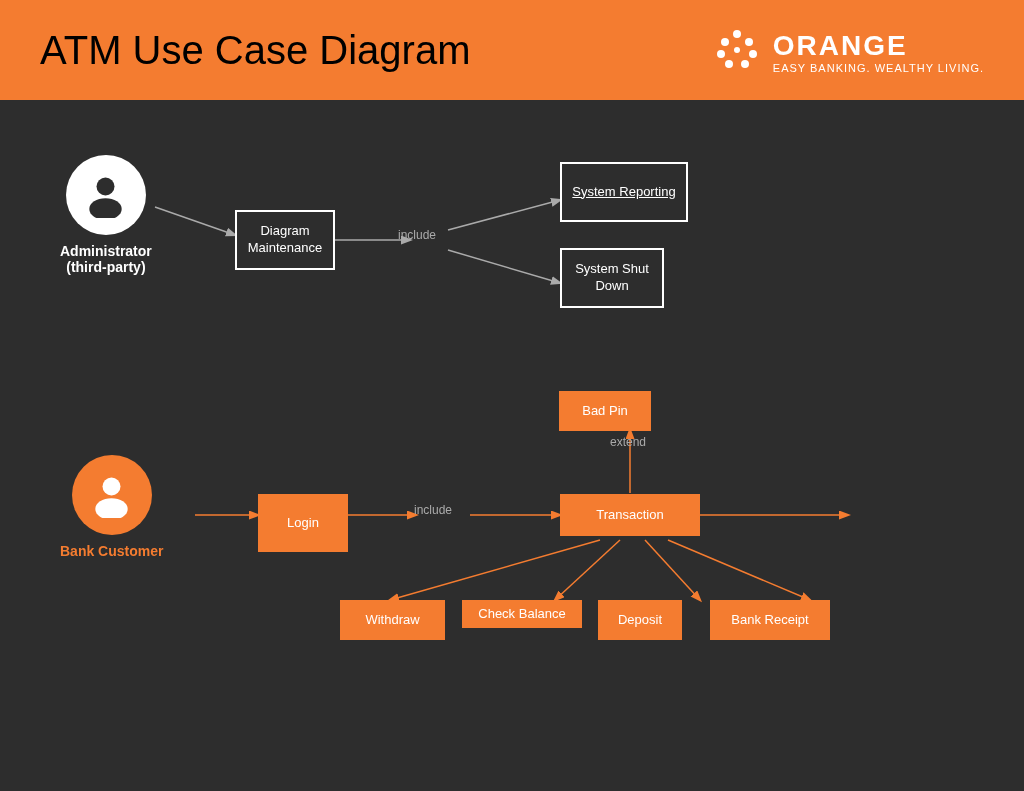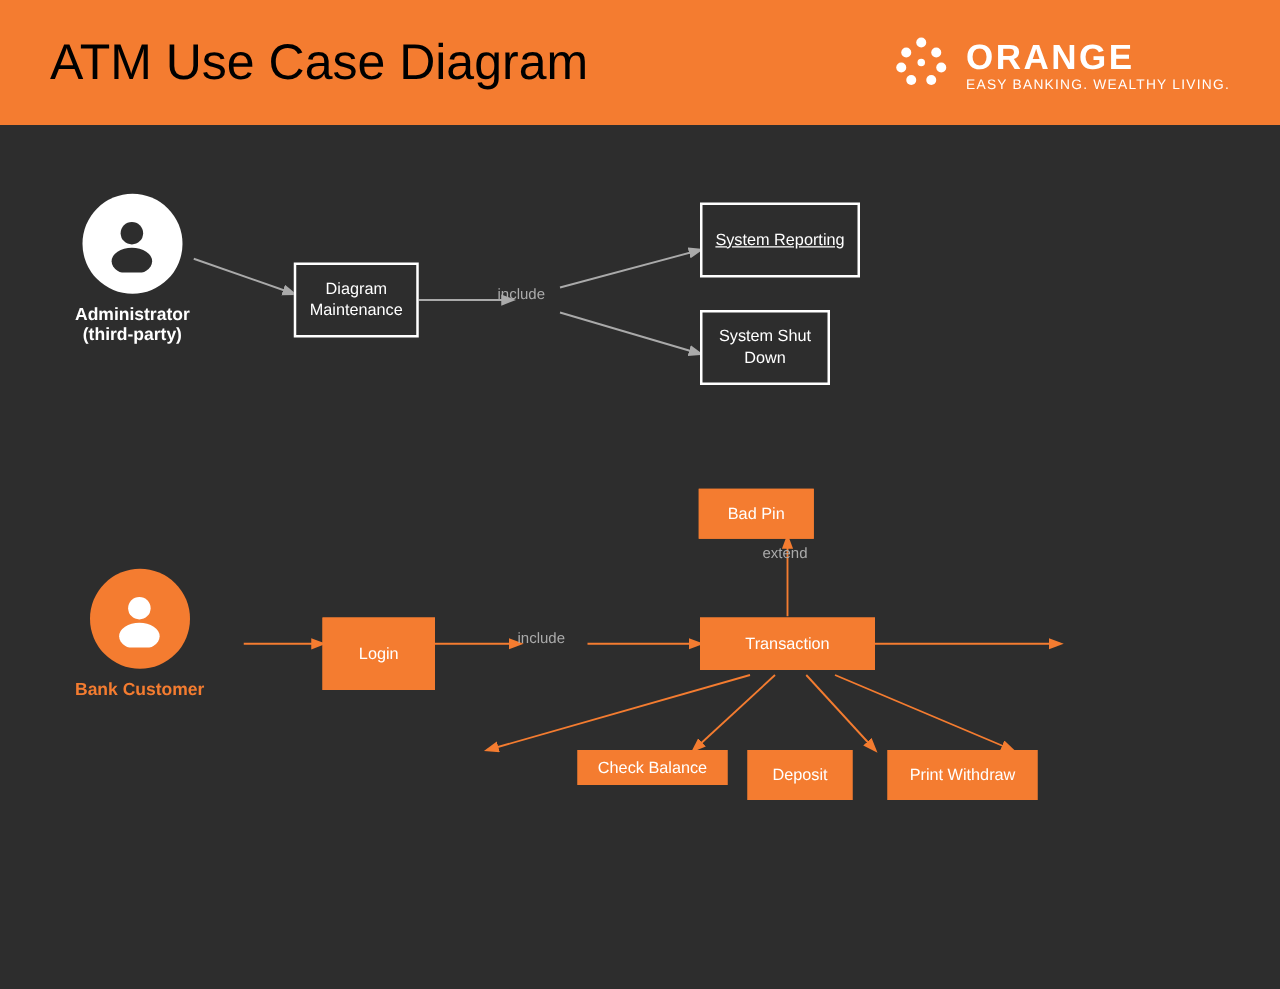--- a/index.html
+++ b/index.html
@@ -255,26 +255,29 @@
 
   <div class="arrow-label" style="left:414px; top:403px; color:#aaa;">
     <span>include</span>
   </div>
 
   <div class="box orange-fill" style="left:560px; top:394px; width:140px; height:42px;">
     <span>Transaction</span>
   </div>
 
 
+  <div class="box orange-fill" style="left:340px; top:500px; width:105px; height:40px;">
+    <span>Withdraw</span>
+  </div>
 
   <div class="box orange-fill" style="left:462px; top:500px; width:120px; height:28px;">
     <span>Check Balance</span>
   </div>
 
   <div class="box orange-fill" style="left:598px; top:500px; width:84px; height:40px;">
     <span>Deposit</span>
   </div>
 
   <div class="box orange-fill" style="left:710px; top:500px; width:120px; height:40px;">
-    <span>Print Withdraw</span>
+    <span>Bank Receipt</span>
   </div>
 
 </div>
 
 </body></html>

